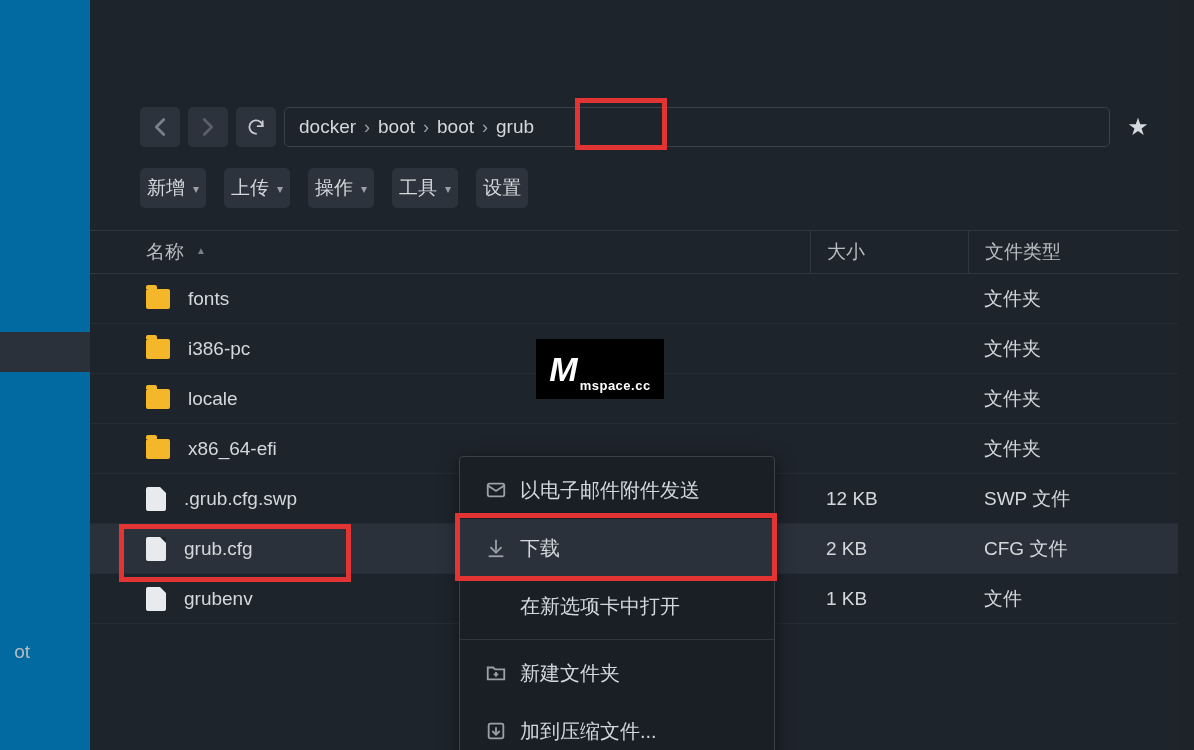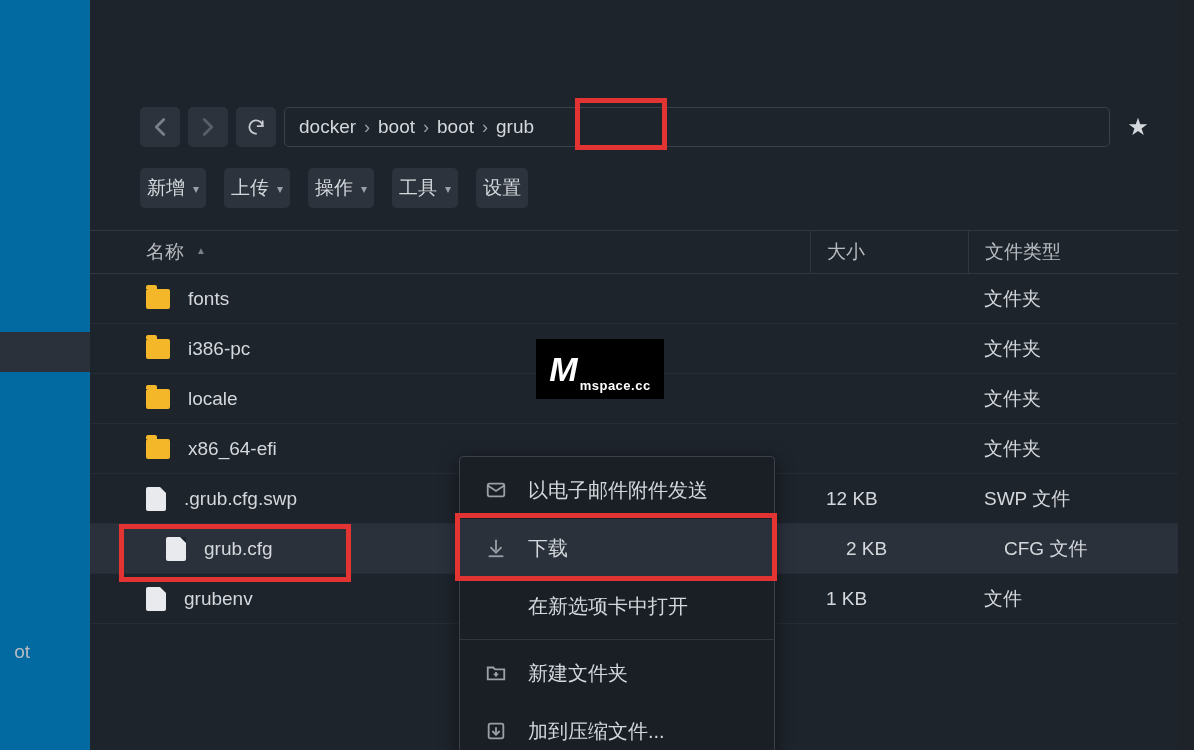--- a/index.html
+++ b/index.html
@@ -141,21 +141,21 @@
   .sort-caret { font-size: 10px; color: #7a8088; position: relative; top: -2px; }
 
   .row {
     display: flex;
     height: 50px;
     align-items: center;
     border-bottom: 1px solid #262c35;
     font-size: 19px;
     color: #d4d8dc;
   }
-  .row.selected { background: #2a313b; padding-left: 20px; }
+  .row.selected { background: #2a313b; }
   .cell-name { width: 720px; padding-left: 56px; display: flex; align-items: center; gap: 18px; }
   .cell-size { width: 158px; padding-left: 16px; }
   .cell-type { flex: 1; padding-left: 16px; }
   .folder-icon {
     width: 24px; height: 20px;
     background: #f5b72a;
     border-radius: 2px;
     position: relative;
   }
   .folder-icon::before {
@@ -208,21 +208,21 @@
     border: 1px solid #3a414b;
     border-radius: 4px;
     padding: 4px 0;
     box-shadow: 0 4px 18px rgba(0,0,0,0.5);
   }
   .menu-item {
     height: 58px;
     display: flex;
     align-items: center;
     padding: 0 24px;
-    gap: 20px;
+    gap: 12px;
     font-size: 20px;
     color: #d4d8dc;
   }
   .menu-item.hover { background: #2a313b; }
   .menu-sep { height: 1px; background: #2f3640; margin: 4px 0; }
   .menu-icon {
     width: 24px; height: 24px;
     display: flex;
     align-items: center;
     justify-content: center;

